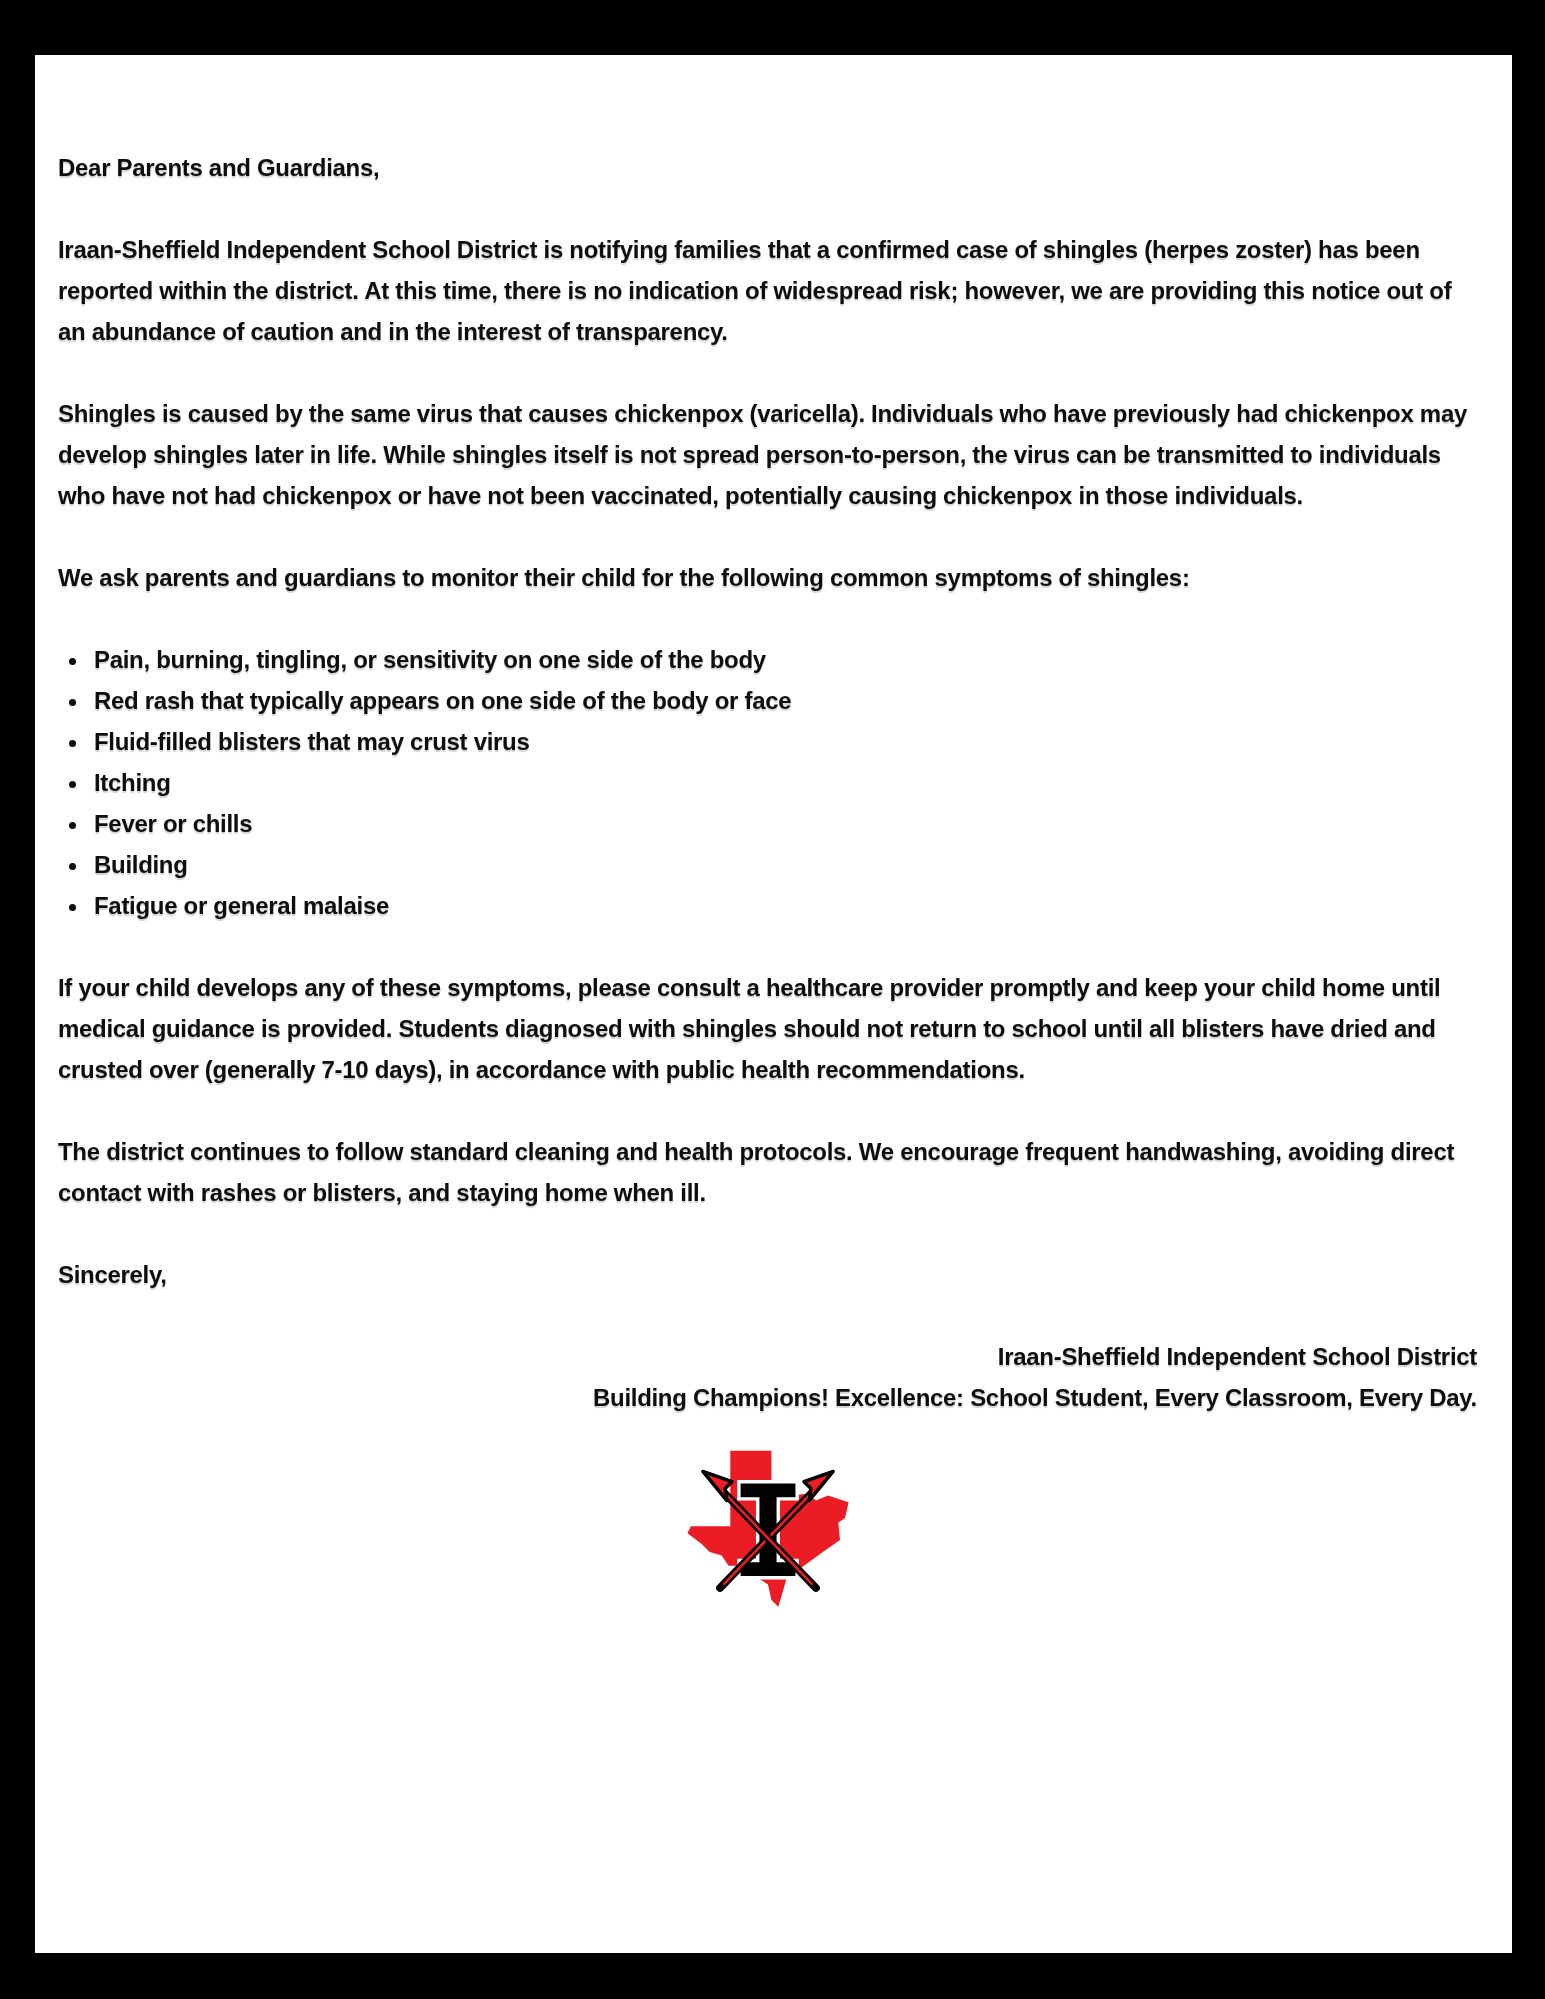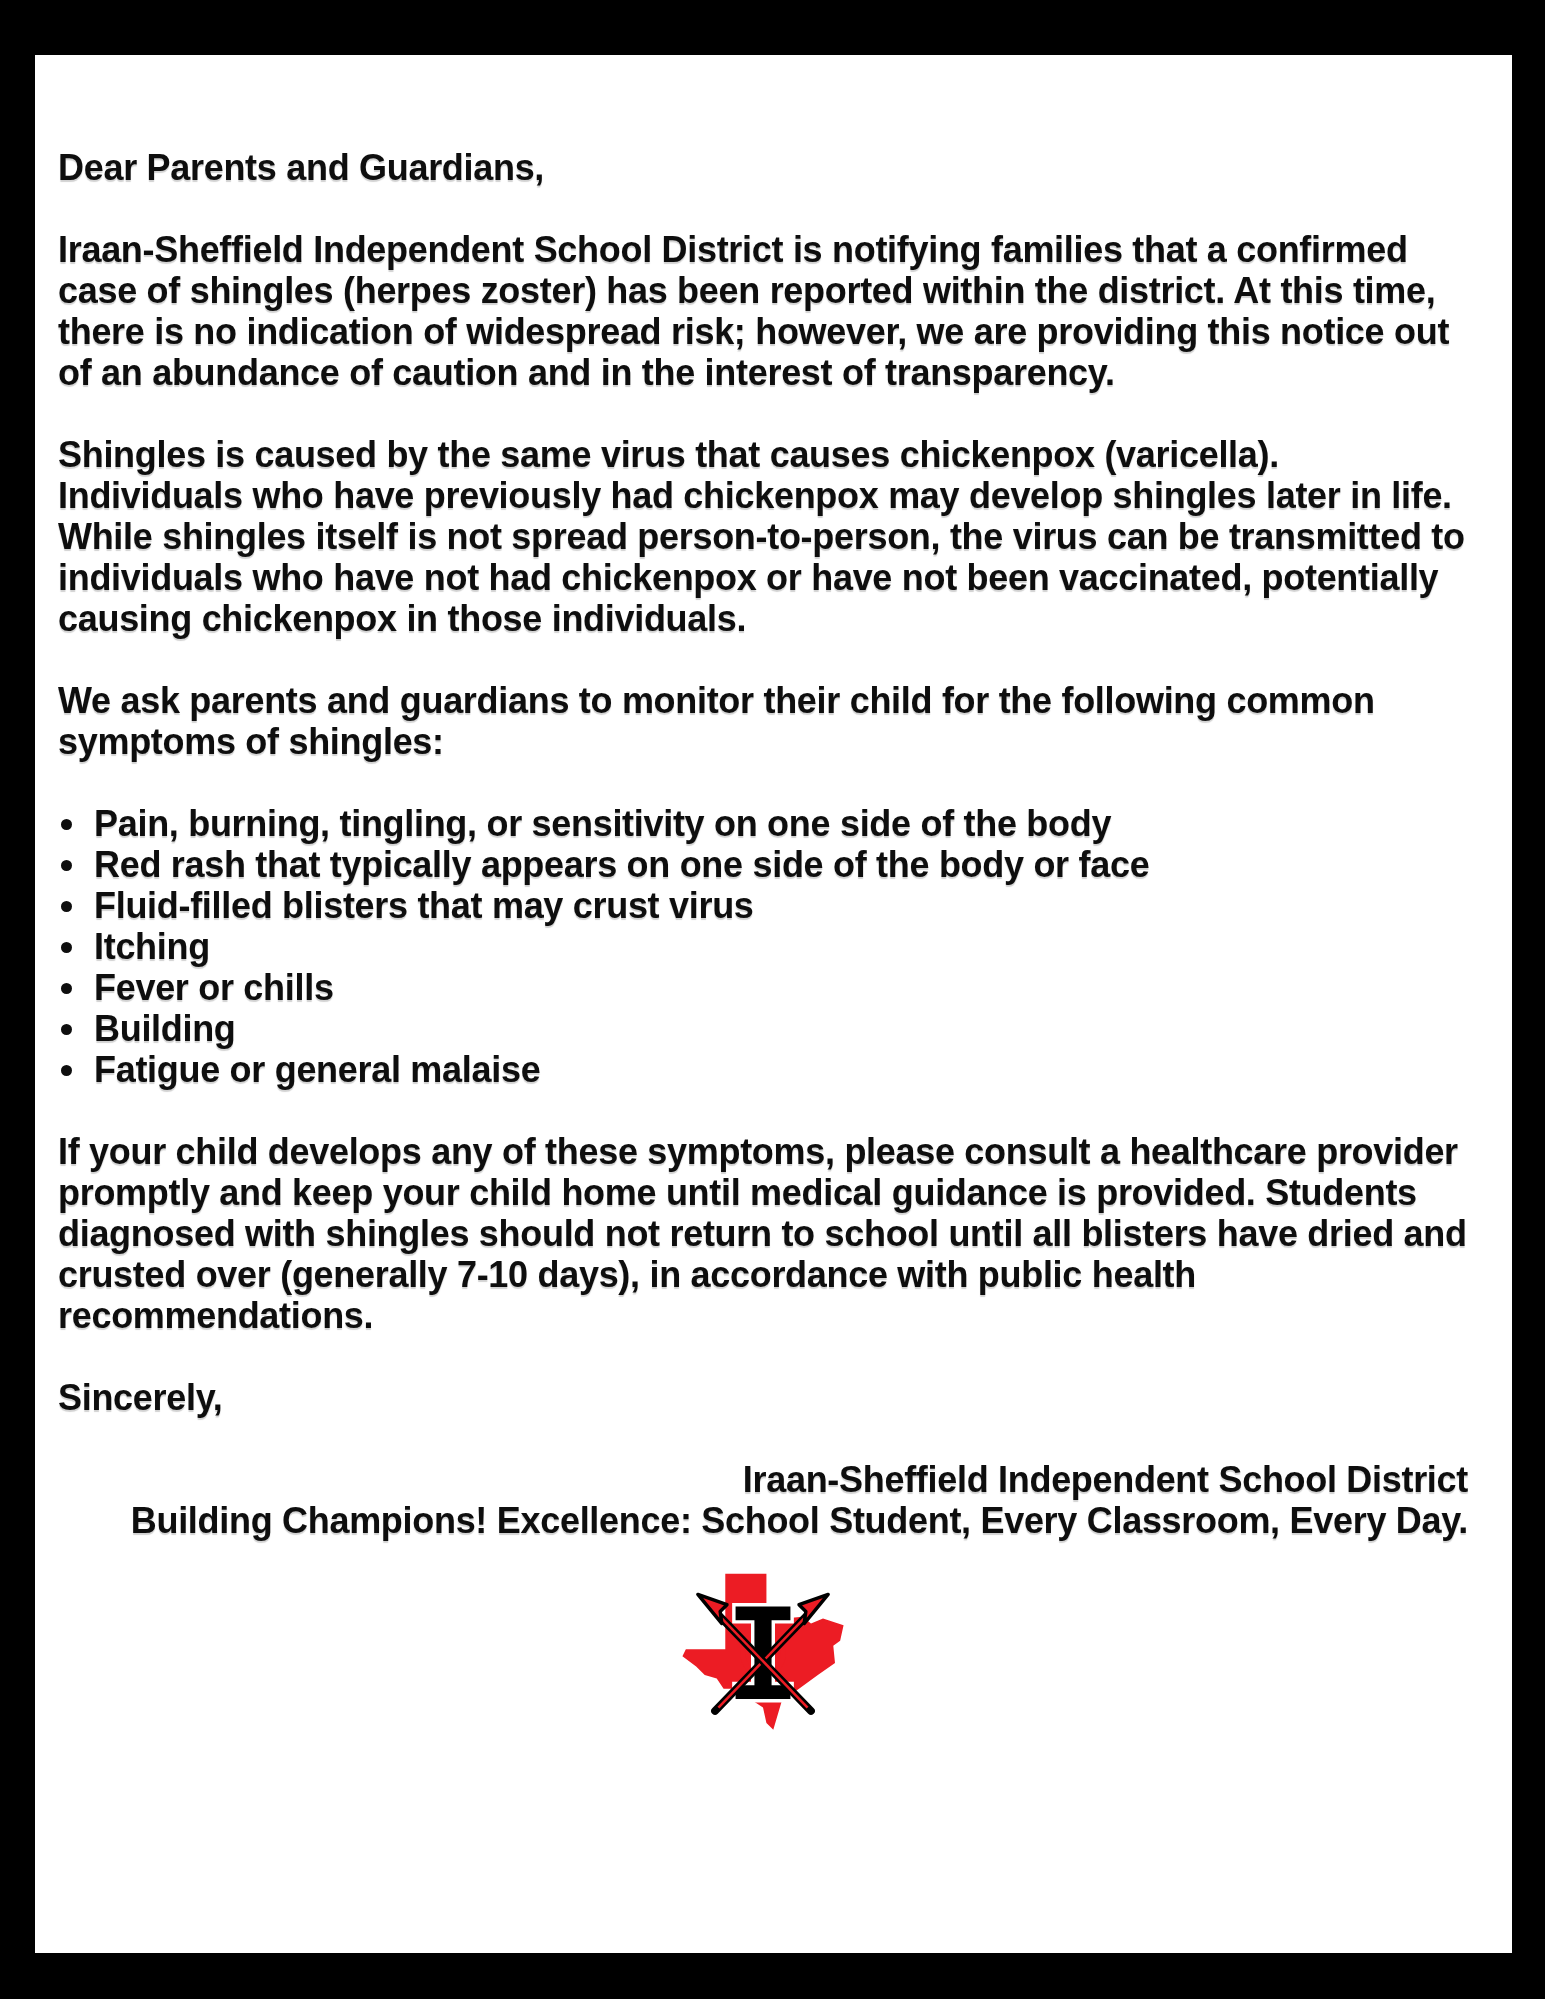--- a/index.html
+++ b/index.html
@@ -14,23 +14,23 @@
   .paper {
     position: absolute;
     left: 35px;
     top: 55px;
     right: 33px;
     bottom: 46px;
     background: #ffffff;
     overflow: hidden;
   }
   .content {
-    padding: 92px 44px 0 23px;
+    padding: 92px 35px 0 23px;
     color: #0e0e0e;
-    font-size: 36px;
+    font-size: 24px;
     line-height: 41px;
     font-weight: 700;
     letter-spacing: -0.3px;
     text-shadow: 0 2px 1px rgba(0,0,0,0.18);
   }
   .content p { margin: 0 0 41px 0; }
   ul.symptoms {
     margin: 0 0 41px 0;
     padding-left: 32px;
     list-style: disc;
@@ -62,20 +62,21 @@
       <li>Red rash that typically appears on one side of the body or face</li>
       <li>Fluid-filled blisters that may crust virus</li>
       <li>Itching</li>
       <li>Fever or chills</li>
       <li>Building</li>
       <li>Fatigue or general malaise</li>
     </ul>
 
     <p>If your child develops any of these symptoms, please consult a healthcare provider promptly and keep your child home until medical guidance is provided. Students diagnosed with shingles should not return to school until all blisters have dried and crusted over (generally 7-10 days), in accordance with public health recommendations.</p>
 
+    <p>The district continues to follow standard cleaning and health protocols. We encourage frequent handwashing, avoiding direct contact with rashes or blisters, and staying home when ill.</p>
 
 
     <p>Sincerely,</p>
 
     <div class="signature">
       <p>Iraan-Sheffield Independent School District</p>
       <p>Building Champions! Excellence: School Student, Every Classroom, Every Day.</p>
     </div>
 
     <div class="logo-wrap">

